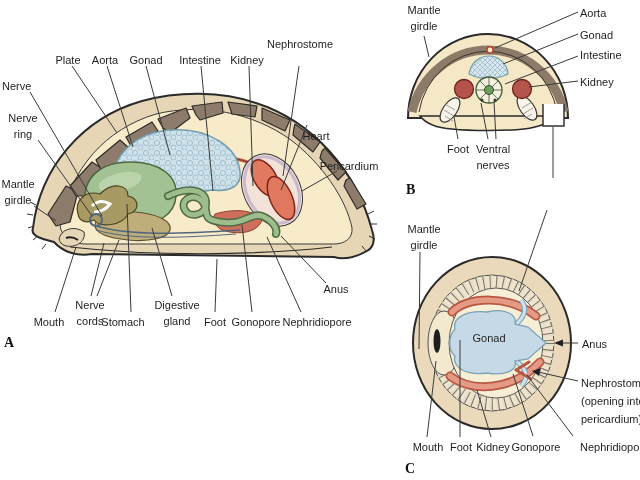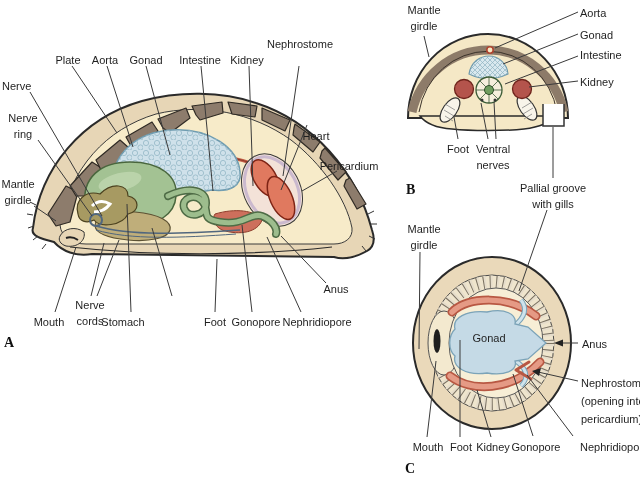--- a/index.html
+++ b/index.html
@@ -245,36 +245,36 @@
 ring</div>
 <div class="lbl ctr" style="left:316px;top:128px">Heart</div>
 <div class="lbl ctr" style="left:349px;top:158px">Pericardium</div>
 <div class="lbl ctr" style="left:18px;top:176px">Mantle
 girdle</div>
 <div class="lbl ctr" style="left:336px;top:281px">Anus</div>
 <div class="lbl ctr" style="left:49px;top:314px">Mouth</div>
 <div class="lbl ctr" style="left:90px;top:297px">Nerve
 cords</div>
 <div class="lbl ctr" style="left:123px;top:314px">Stomach</div>
+<div class="lbl ctr" style="left:177px;top:297px">Digestive
+gland</div>
 <div class="lbl ctr" style="left:215px;top:314px">Foot</div>
 <div class="lbl ctr" style="left:256px;top:314px">Gonopore</div>
 <div class="lbl ctr" style="left:317px;top:314px">Nephridiopore</div>
 <div class="letter" style="left:4px;top:335px">A</div>
 
 <div class="lbl ctr" style="left:424px;top:2px">Mantle
 girdle</div>
 <div class="lbl lft" style="left:580px;top:5px">Aorta</div>
 <div class="lbl lft" style="left:580px;top:27px">Gonad</div>
 <div class="lbl lft" style="left:580px;top:47px">Intestine</div>
 <div class="lbl lft" style="left:580px;top:74px">Kidney</div>
 <div class="lbl ctr" style="left:458px;top:141px">Foot</div>
 <div class="lbl ctr" style="left:493px;top:141px">Ventral
 nerves</div>
-<div class="lbl ctr" style="left:553px;top:180px">Pallial groove
-with gills</div>
 <div class="letter" style="left:406px;top:182px">B</div>
 
 <div class="lbl ctr" style="left:424px;top:221px">Mantle
 girdle</div>
 <div class="lbl ctr" style="left:489px;top:330px">Gonad</div>
 <div class="lbl lft" style="left:582px;top:336px">Anus</div>
 <div class="lbl lft tall" style="left:581px;top:374px">Nephrostome
 (opening into
 pericardium)</div>
 <div class="lbl lft" style="left:580px;top:439px">Nephridiopore</div>

